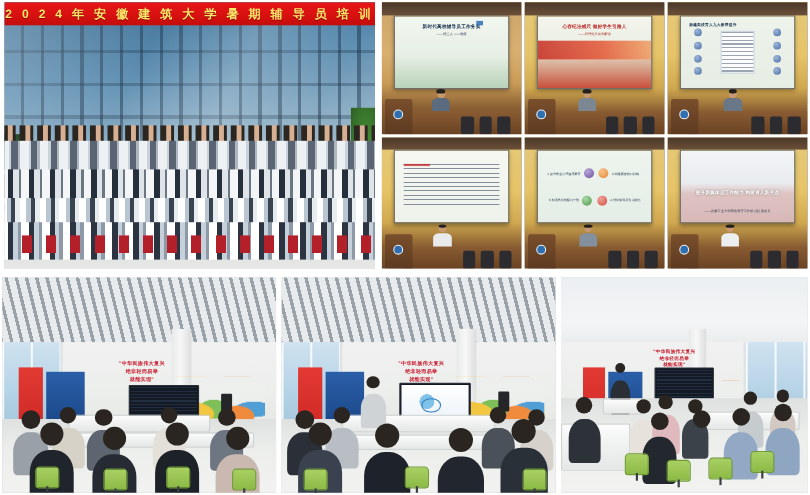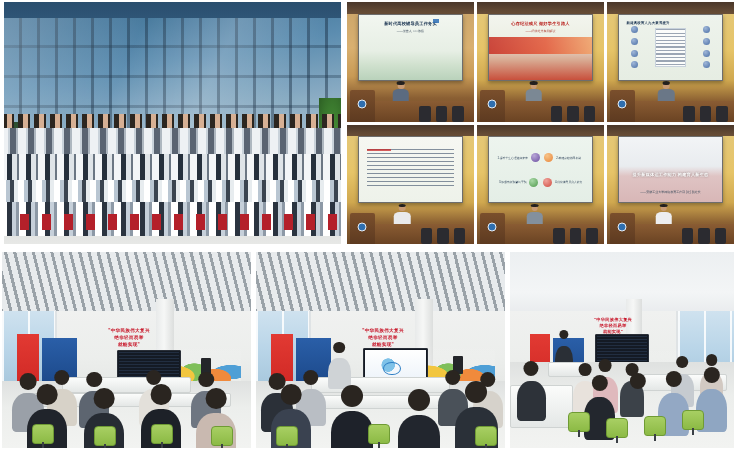--- a/index.html
+++ b/index.html
@@ -382,20 +382,23 @@
     <div class="gp-row" id="gp-row3">
       <div class="gp-row-heads"></div>
     </div>
     <div class="gp-shirts" id="gp-sh3"></div>
     <div class="gp-row" id="gp-row4">
       <div class="gp-row-heads"></div>
     </div>
     <div class="gp-shirts" id="gp-sh4"></div>
     <div class="gp-stools"></div>
 
+    <div id="banner">
+      <span id="banner-text">2 0 2 4 年 安 徽 建 筑 大 学 暑 期 辅 导 员 培 训</span>
+    </div>
   </div>
 
   <div id="lecture-grid">
 
     <div class="lecture">
       <div class="lh-wall"></div>
       <div class="lh-ceiling"></div>
       <div class="lh-screen">
         <div class="lh-screen-inner slide-a">
           <div class="slide-logo"></div>

